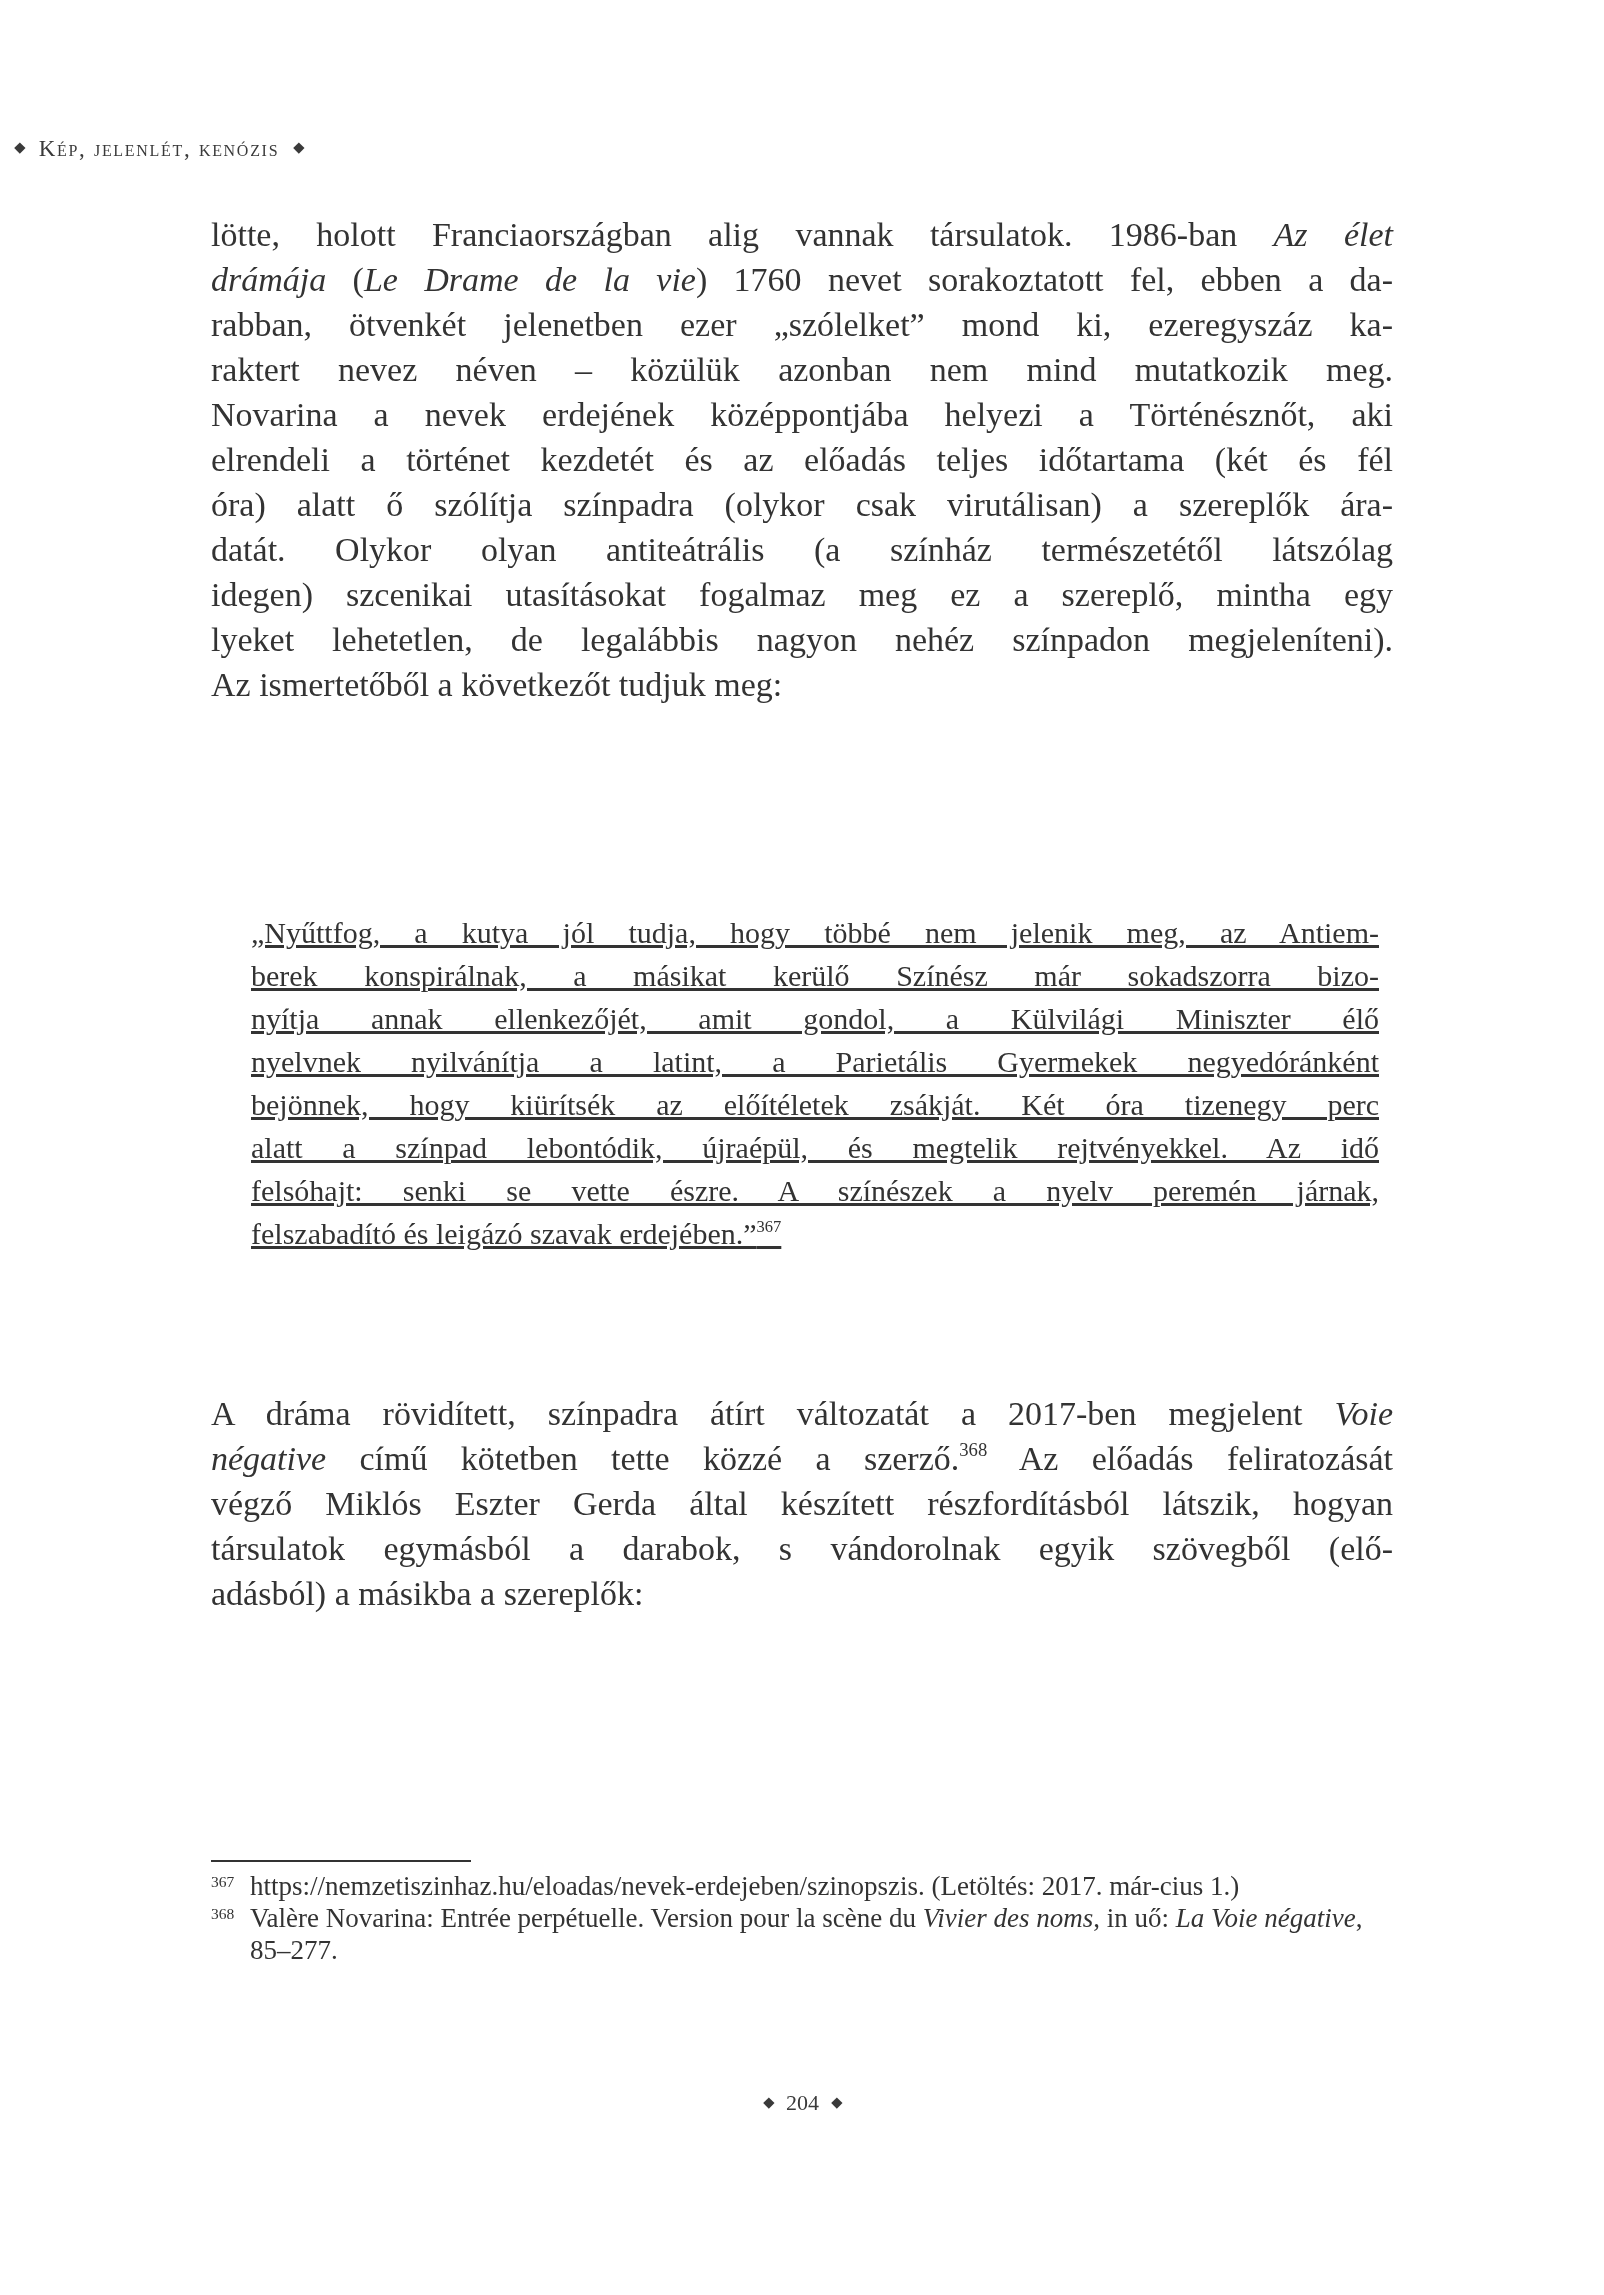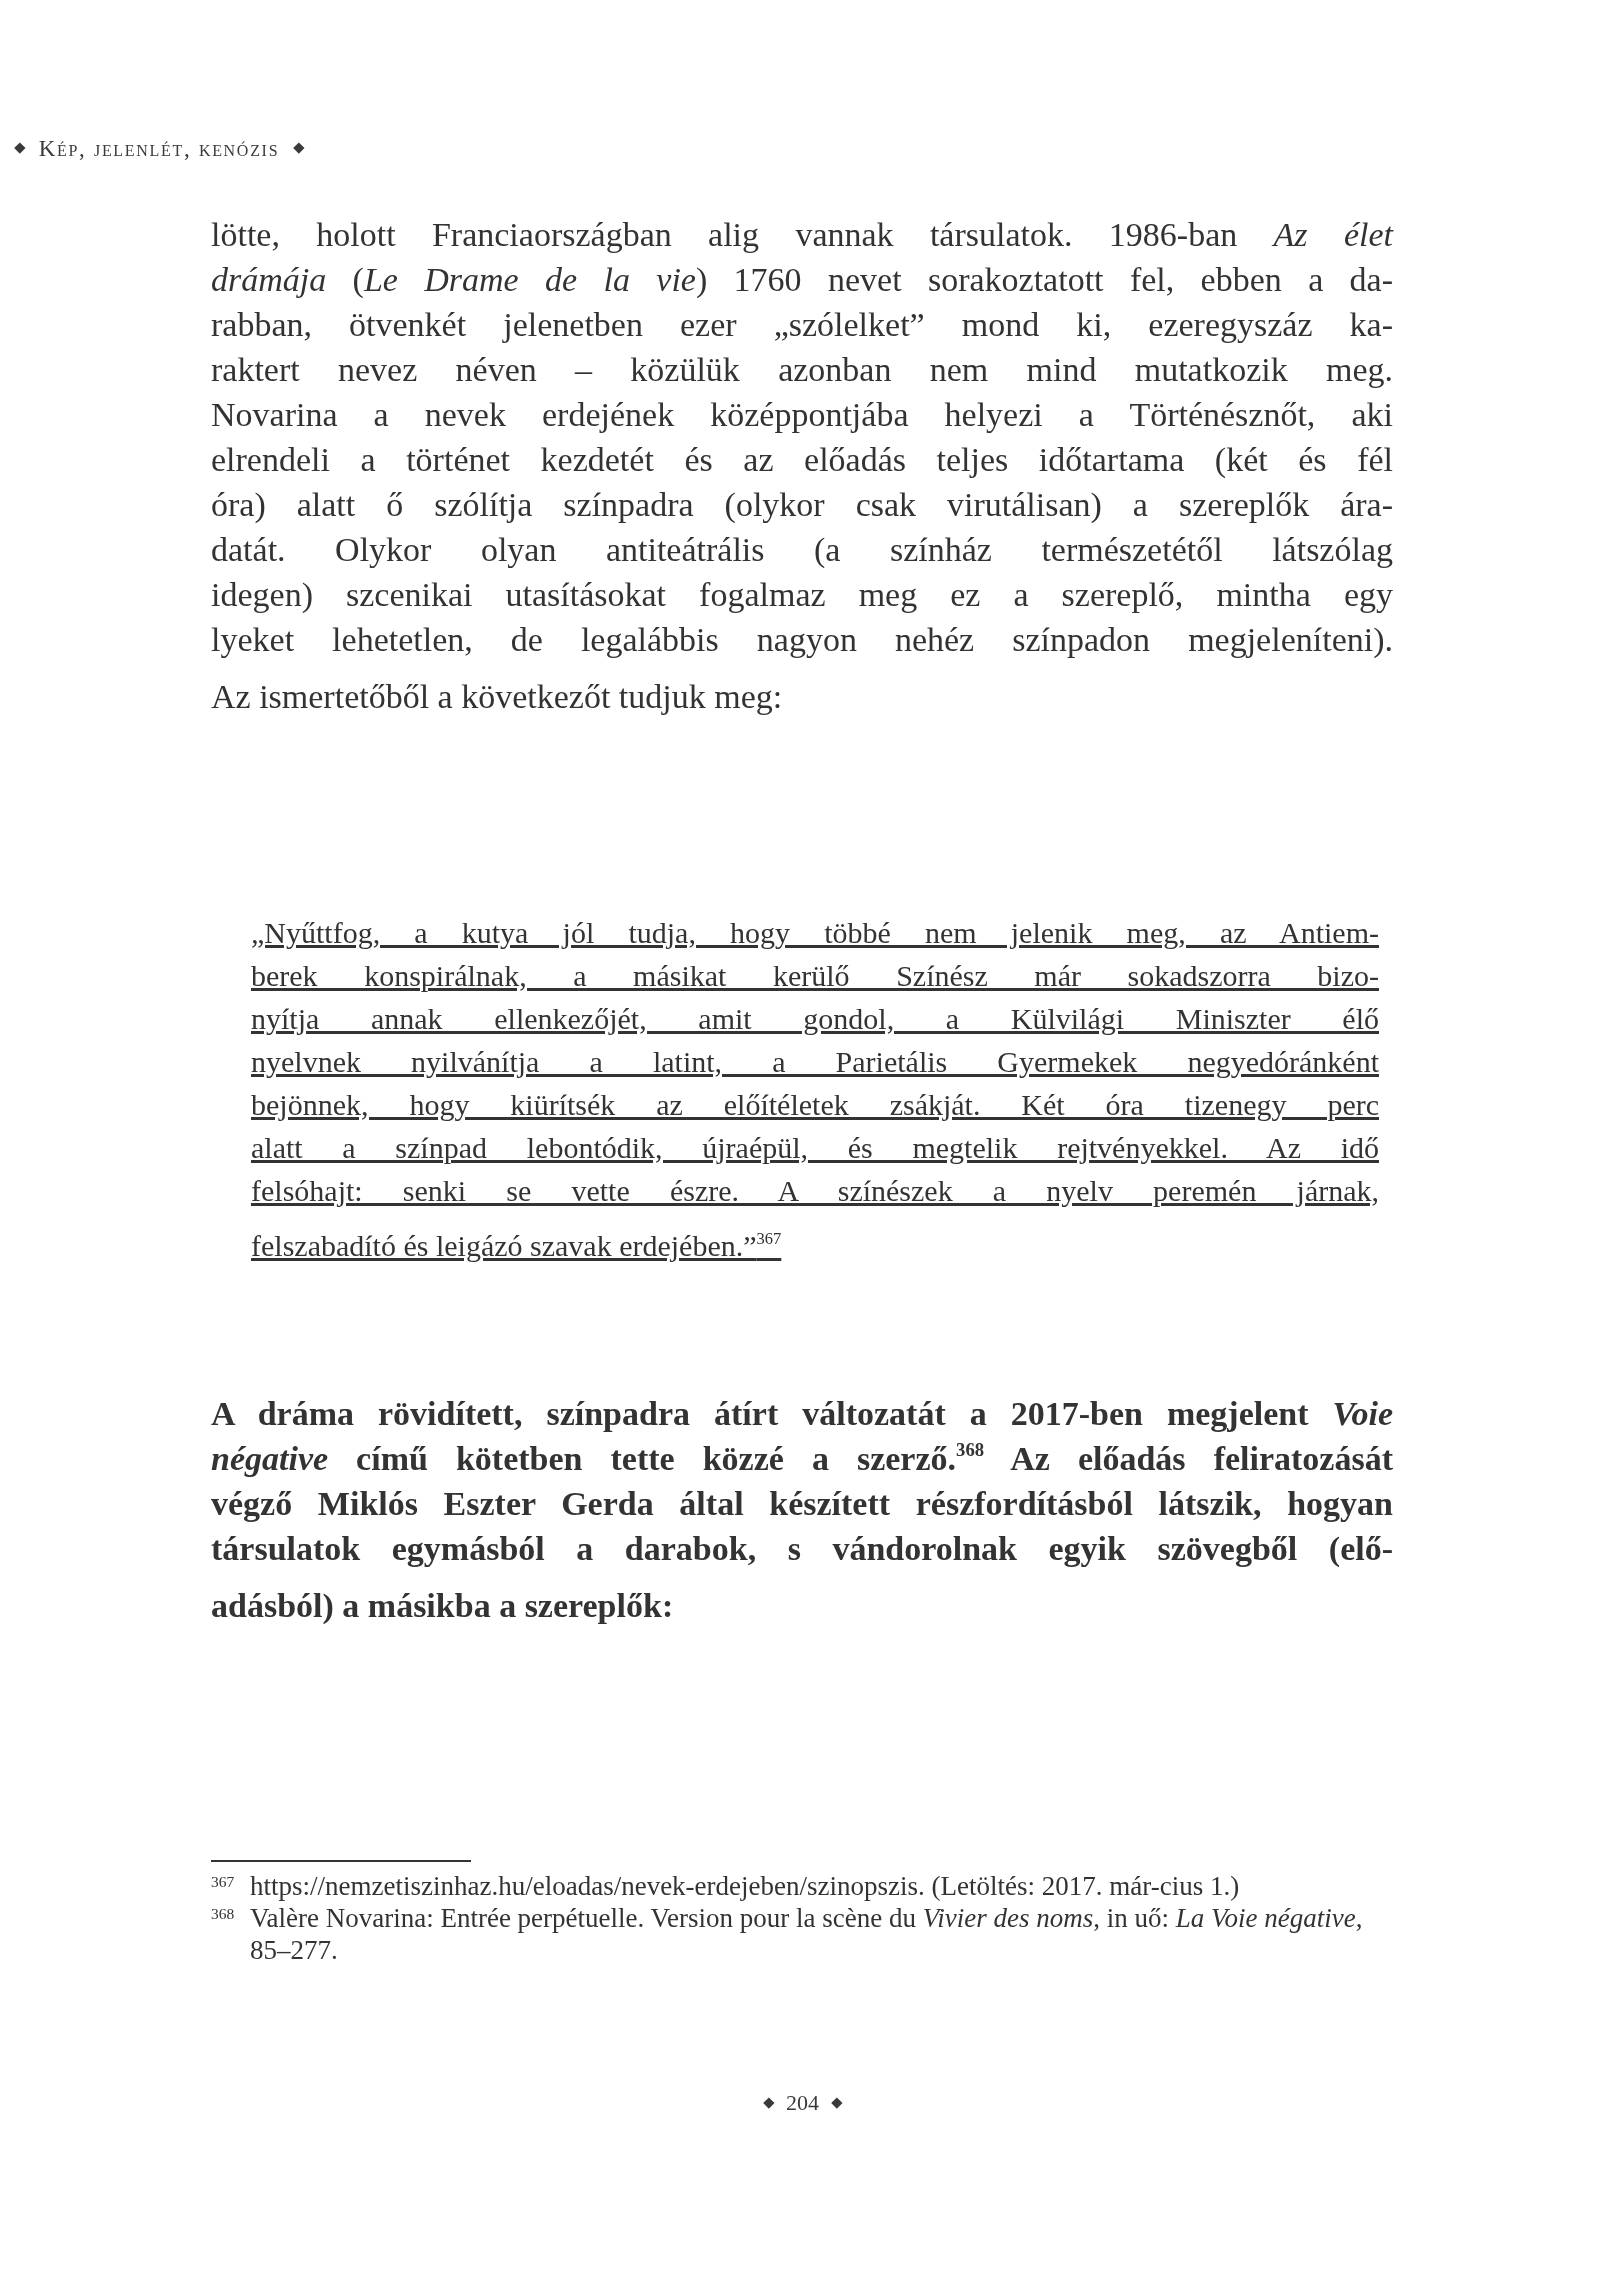--- a/index.html
+++ b/index.html
@@ -49,30 +49,29 @@
     .quote {
       position: absolute;
       left: 251px;
       width: 1128px;
       top: 911px;
       font-size: 30px;
       line-height: 43px;
       text-align: justify;
       text-decoration: underline;
     }
-    .main-2 { top: 1391px; font-weight: bold; }
+    .main-2 { top: 1391px; }
     .line {
       display: block;
       text-align: justify;
       text-align-last: justify;
       white-space: nowrap;
     }
     .line.last {
       text-align-last: left;
-      margin-top: 12px;
     }
     sup.fn-ref {
       font-size: 0.55em;
       vertical-align: 0.75em;
       line-height: 0;
     }
     .footnote-rule {
       position: absolute;
       top: 1860px;
       left: 211px;

